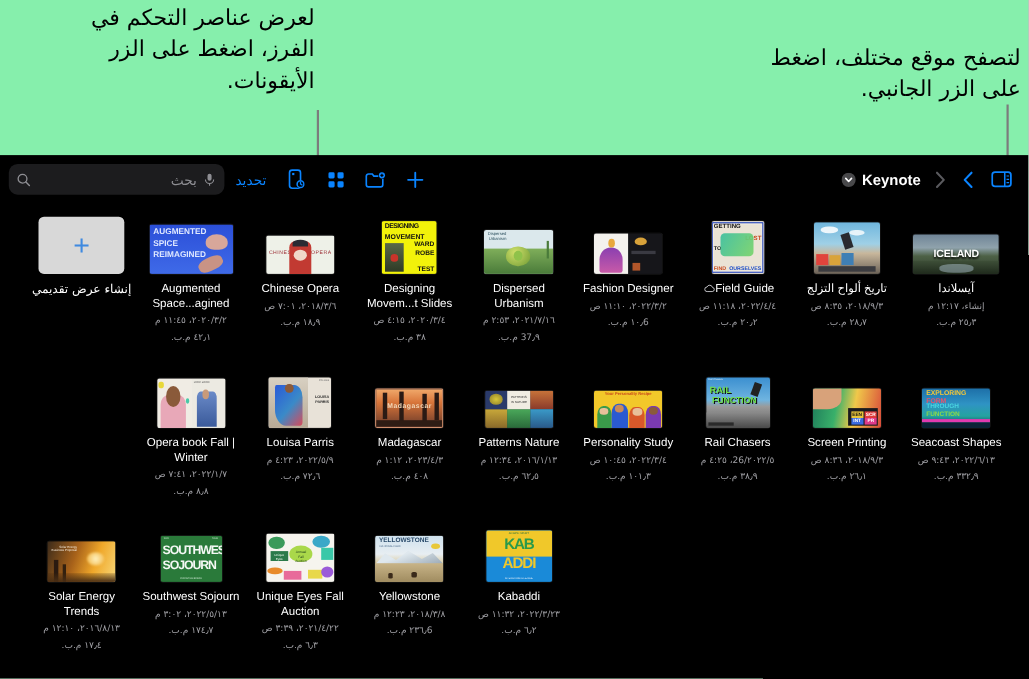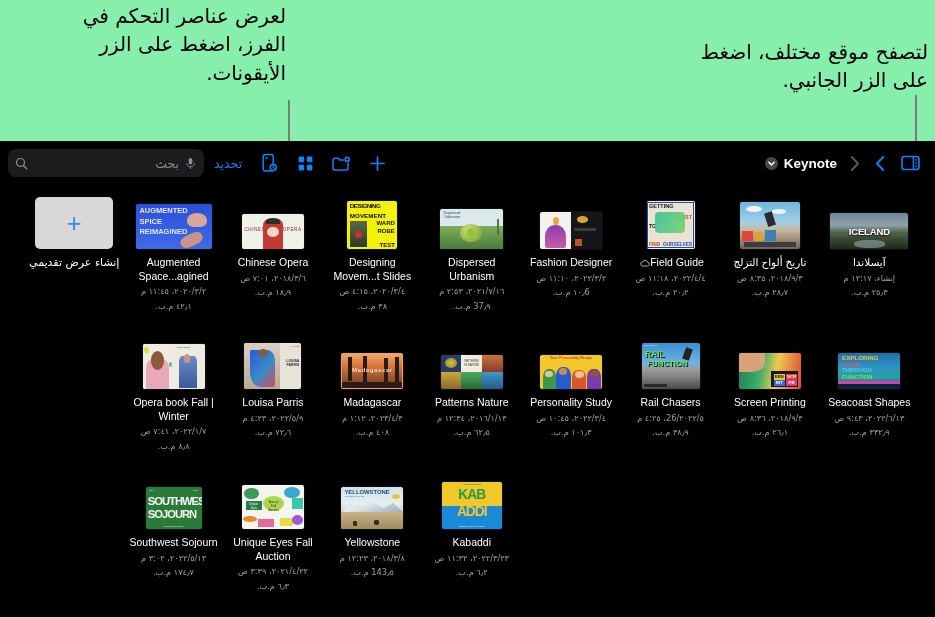--- a/index.html
+++ b/index.html
@@ -594,21 +594,21 @@
       <div style="position:absolute;top:16%;right:6%;width:12%;height:12%;background:#e8c83a;border-radius:50%"></div>
       <div style="position:absolute;top:28%;left:0;right:0;height:34%;background:linear-gradient(160deg,#dfe8ee 40%,#9aa8b4);clip-path:polygon(0 100%,14% 30%,30% 72%,48% 14%,68% 66%,84% 28%,100% 100%)"></div>
       <div style="position:absolute;bottom:0;left:0;right:0;height:40%;background:linear-gradient(#c8b488,#a08c60)"></div>
       <div style="position:absolute;bottom:8%;left:18%;width:8%;height:10%;background:#3a2a1a;border-radius:30%"></div>
       <div style="position:absolute;bottom:10%;left:52%;width:9%;height:11%;background:#3a2a1a;border-radius:30%"></div>
     </div>
             </div>
           </div>
           <div class="doc-title">Yellowstone</div>
           <div class="doc-meta">٢٠١٨/٣/٨، ١٢:٢٣ م</div>
-          <div class="doc-meta">143٫٥ م.ب.</div>
+          <div class="doc-meta">٢٣٦٫6 م.ب.</div>
         </div>
         <div class="cell">
           <div class="thumb-wrap">
             <div class="thumb" style="width: 62px; height: 44px;">
               <div class="art" style="background:#f6f4ee">
       <div style="position:absolute;top:6%;left:4%;width:24%;height:26%;background:#3a9a5a;border-radius:50%"></div>
       <div style="position:absolute;top:4%;right:6%;width:26%;height:26%;background:#3aa8c8;border-radius:50%"></div>
       <div style="position:absolute;top:26%;left:34%;width:34%;height:34%;background:#aad84a;border-radius:50%"></div>
       <div style="position:absolute;top:34%;left:40%;width:22%;font-size:3.1px;text-align:center;color:#1a3a1a">Annual<br>Fall<br>Auction</div>
       <div style="position:absolute;top:36%;left:6%;width:26%;height:20%;background:#2a7a4a"></div>
@@ -634,16 +634,32 @@
       <div style="position:absolute;top:22%;left:4%;font-size:11.200000000000001px;font-weight:bold;color:#f4f8f4;letter-spacing:-1px;line-height:1">SOUTHWEST</div>
       <div style="position:absolute;top:52%;left:4%;font-size:11.200000000000001px;font-weight:bold;color:#f4f8f4;letter-spacing:-1px;line-height:1">SOJOURN</div>
       <div style="position:absolute;bottom:4%;width:100%;text-align:center;font-size:1.9600000000000002px;color:#cfe8d4">EXPEDITION SERIES</div>
     </div>
             </div>
           </div>
           <div class="doc-title">Southwest Sojourn</div>
           <div class="doc-meta">٢٠٢٢/٥/١٣، ٣:٠٢ م</div>
           <div class="doc-meta">١٧٤٫٧ م.ب.</div>
         </div>
+        <div class="cell">
+          <div class="thumb-wrap">
+            <div class="thumb" style="width: 62px; height: 37px;">
+              <div class="art" style="background:linear-gradient(110deg,#3a2a1a 0%,#a8621a 40%,#f0a82a 68%,#f8d87a 100%)">
+      <div style="position:absolute;top:10%;left:6%;font-size:2.79px;color:#f4e8d8;line-height:1.25">Solar Energy<br>Business Proposal</div>
+      <div style="position:absolute;bottom:0;left:10%;width:6%;height:54%;background:#2a1a10"></div>
+      <div style="position:absolute;bottom:0;left:22%;width:5%;height:44%;background:#32200f"></div>
+      <div style="position:absolute;top:26%;right:16%;width:26%;height:34%;background:radial-gradient(circle,#fff2c0,#f0b03a);border-radius:50%;filter:blur(1px)"></div>
+      <div style="position:absolute;bottom:0;left:0;right:0;height:22%;background:linear-gradient(rgba(60,34,10,.2),#4a2e14)"></div>
+    </div>
+            </div>
+          </div>
+          <div class="doc-title">Solar Energy Trends</div>
+          <div class="doc-meta">٢٠١٦/٨/١٣، ١٢:١٠ م</div>
+          <div class="doc-meta">١٧٫٤ م.ب.</div>
+        </div>
       </div>
 
   </div>
 </div>
 
 </body></html>

